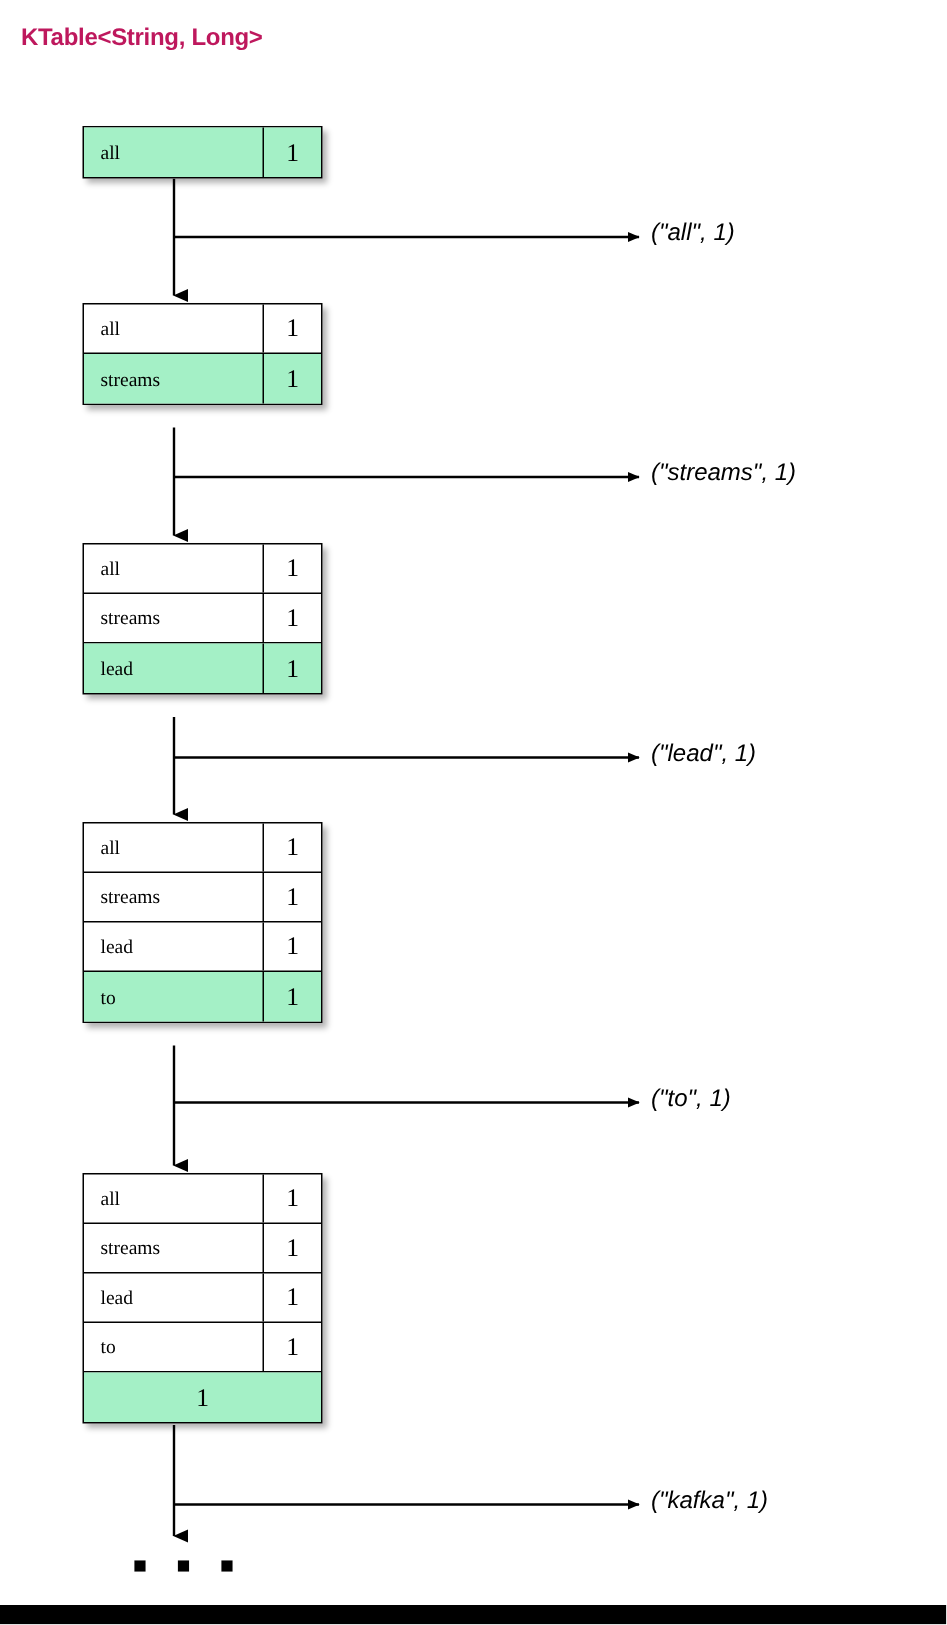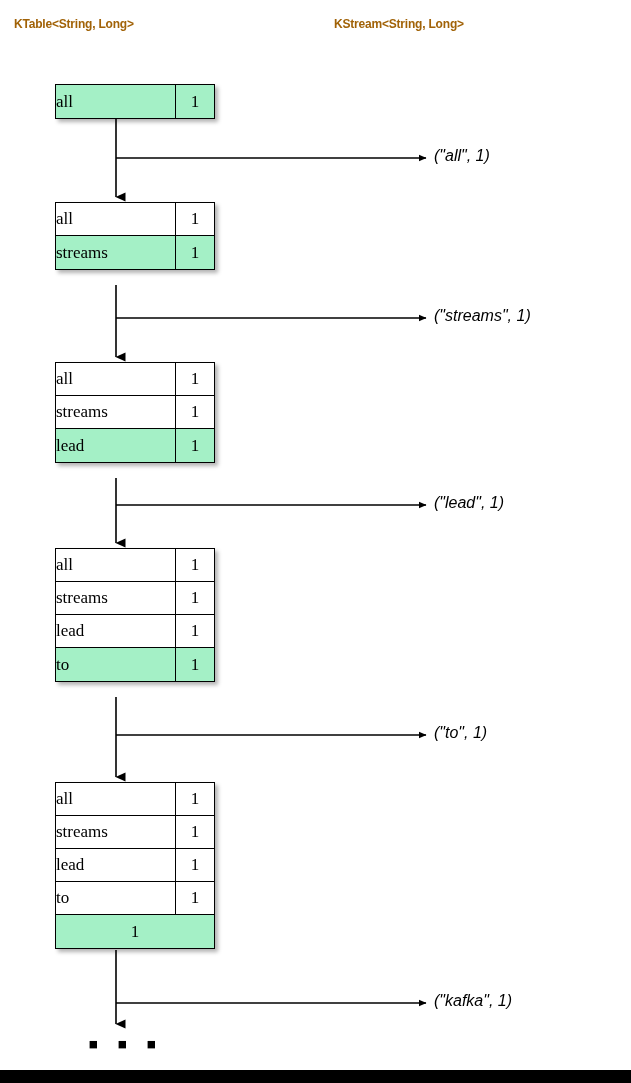--- a/index.html
+++ b/index.html
@@ -12,22 +12,22 @@
     width: 631px;
     height: 1083px;
     background: #ffffff;
     overflow: hidden;
     font-family: "Liberation Sans", sans-serif;
   }
   .hdr {
     position: absolute;
     font-family: "Liberation Sans", sans-serif;
     font-weight: bold;
-    font-size: 12px;
-    color: #a16207;
+    font-size: 16px;
+    color: #be185d;
     white-space: nowrap;
     letter-spacing: -0.2px;
   }
   #hdr-ktable { left: 14px; top: 17px; }
   #hdr-kstream { left: 334px; top: 17px; }
 
   
   .ktable {
     position: absolute;
     left: 55px;
@@ -44,22 +44,23 @@
     border-bottom: 1.5px solid #000000;
   }
   .krow:last-child { border-bottom: none; }
   .krow.hl { background: #a4f0c6; }
   .kcell-key {
     width: 120px;
     box-sizing: border-box;
     border-right: 1.5px solid #000000;
     display: flex;
     align-items: center;
+    padding-left: 11px;
     font-family: "Liberation Serif", serif;
-    font-size: 17px;
+    font-size: 13px;
     color: #000000;
   }
   .kcell-val {
     flex: 1;
     box-sizing: border-box;
     display: flex;
     align-items: center;
     justify-content: center;
     font-family: "Liberation Serif", serif;
     font-size: 17px;
@@ -100,21 +101,20 @@
   }
 
   #wires { position: absolute; left: 0; top: 0; }
 </style>
 </head>
 <body>
 
 <div id="page">
 
   <div class="hdr" id="hdr-ktable">KTable&lt;String, Long&gt;</div>
-  <div class="hdr" id="hdr-kstream">KStream&lt;String, Long&gt;</div>
 
   <svg id="wires" width="631" height="1083">
     <defs>
       <marker id="ah" markerWidth="9" markerHeight="9" refX="7.5" refY="4" orient="auto" markerUnits="userSpaceOnUse">
         <path d="M0,0.6 L8,4 L0,7.4 z" fill="#000000"></path>
       </marker>
       <marker id="ahv" markerWidth="11" markerHeight="11" refX="5" refY="9.5" orient="auto" markerUnits="userSpaceOnUse">
         <path d="M0.6,0 L9.4,0 L5,10 z" fill="#000000"></path>
       </marker>
     </defs>

